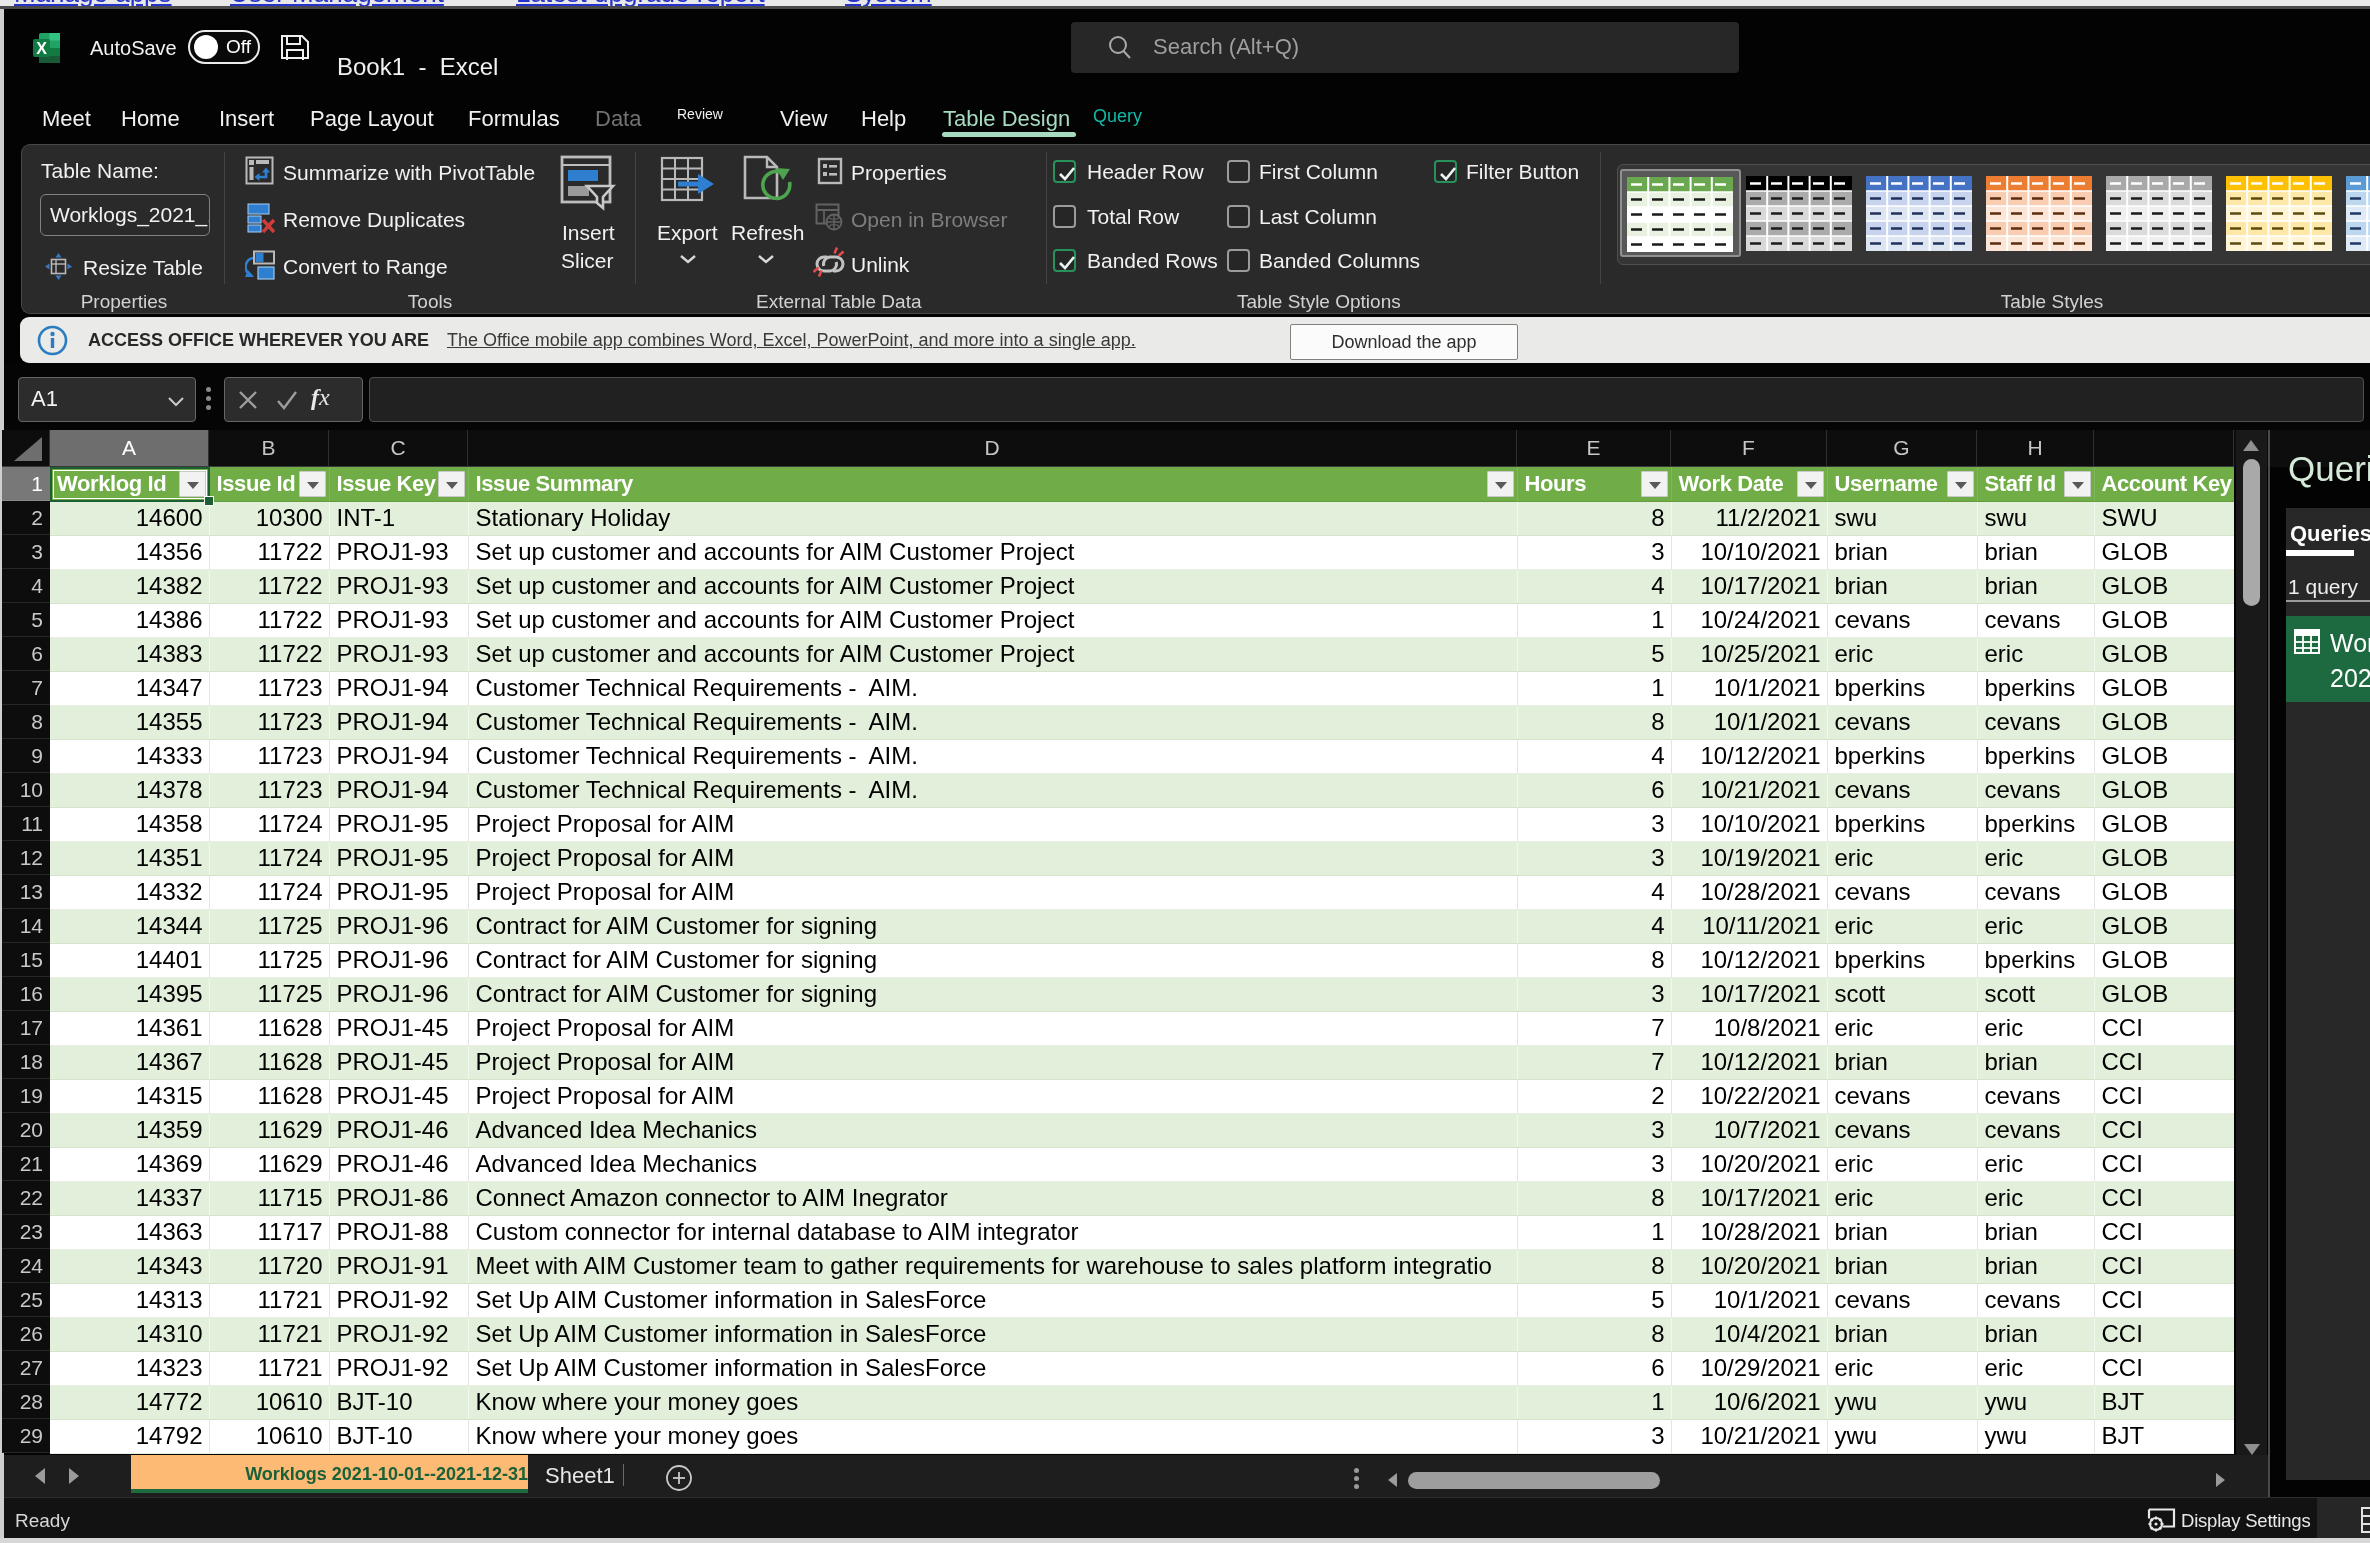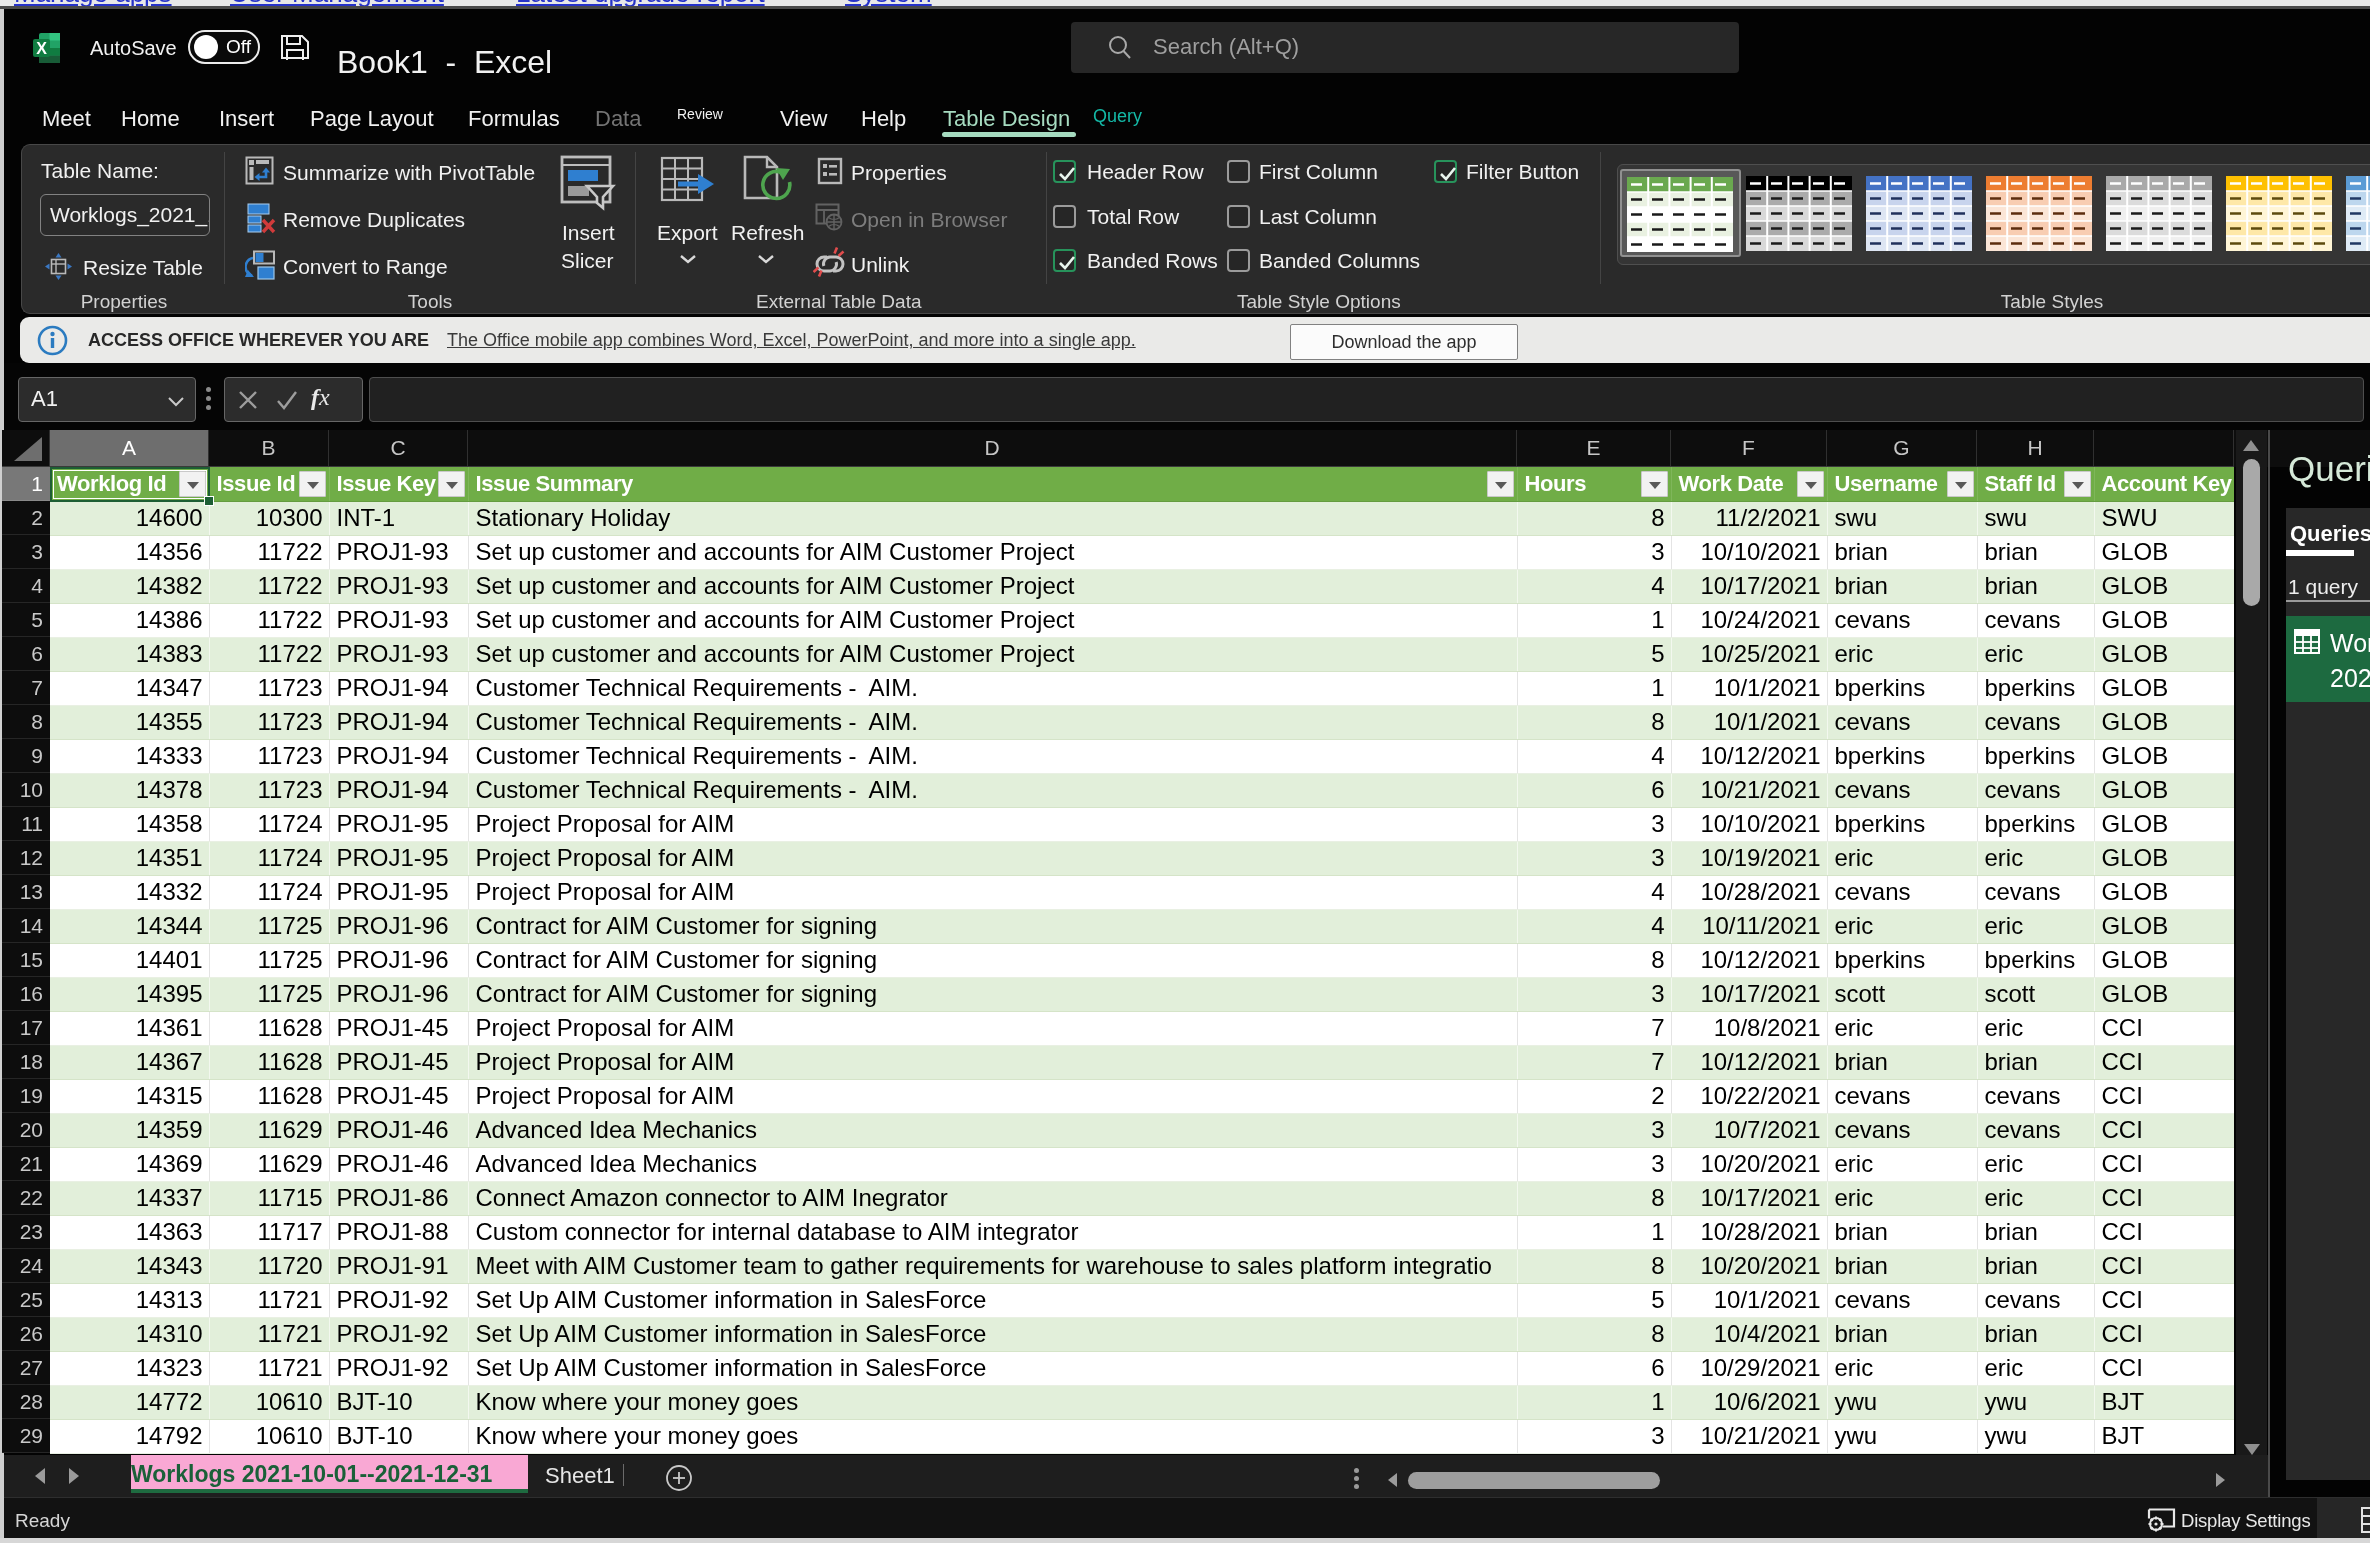--- a/index.html
+++ b/index.html
@@ -54,21 +54,21 @@
 <div class="abs white" style="left:90px;top:37px;font-size:20px">AutoSave</div>
 <div class="abs" style="left:188px;top:30px;width:72px;height:34px;border:2px solid #ececec;border-radius:17px;background:#0a0a0a">
 <div class="abs" style="left:4px;top:3px;width:24px;height:24px;border-radius:50%;background:#fff"></div>
 <div class="abs" style="left:36px;top:4px;font-size:19px;color:#fff">Off</div>
     </div>
 <svg class="abs" style="left:279px;top:31px" width="32" height="32" fill="none" stroke="#efefef" stroke-width="2">
 <path d="M3 5 h20 l6 6 v16 h-26 z"></path>
       <path d="M8 5 v8 h13 v-8"></path>
       <path d="M8 29 v-10 h16 v10"></path>
     </svg>
-<div class="abs white" style="left:337px;top:44px;font-size:32px">Book1&nbsp;&nbsp;-&nbsp;&nbsp;Excel</div>
+<div class="abs white" style="left:337px;top:53px;font-size:24px">Book1&nbsp;&nbsp;-&nbsp;&nbsp;Excel</div>
 <div class="abs" style="left:1071px;top:22px;width:668px;height:51px;background:#272727;border-radius:4px">
 <svg class="abs" style="left:36px;top:13px" width="25" height="25" fill="none" stroke="#a9a9a9" stroke-width="2">
         <circle cx="11" cy="10" r="8"></circle>
         <line x1="16.5" y1="16" x2="23" y2="23"></line>
       </svg>
 <div class="abs" style="left:82px;top:12px;font-size:22px;color:#9f9f9f">Search (Alt+Q)</div>
     </div>
 <div class="abs" style="left:42px;top:106px;font-size:22px;color:#f1f1f1">Meet</div>
 <div class="abs" style="left:121px;top:106px;font-size:22px;color:#f1f1f1">Home</div>
 <div class="abs" style="left:219px;top:106px;font-size:22px;color:#f1f1f1">Insert</div>
@@ -780,21 +780,21 @@
         <line x1="17" y1="7" x2="17" y2="24" stroke="#fff" stroke-width="1.8"></line>
 <line x1="1" y1="13" x2="25" y2="13" stroke="#fff" stroke-width="1.8"></line>
         <line x1="1" y1="19" x2="25" y2="19" stroke="#fff" stroke-width="1.8"></line>
       </svg>
 <div class="abs" style="left:44px;top:13px;font-size:25px;color:#fff;white-space:nowrap">Worklogs</div>
 <div class="abs" style="left:44px;top:48px;font-size:25px;color:#fff;white-space:nowrap">2021_10</div>
 </div>
 <div class="abs" style="left:4px;top:1455px;width:2264px;height:42px;background:#1e1e1e"></div>
 <div class="abs tri-left" style="left:35px;top:1468px;border-right-color:#9b9b9b"></div>
 <div class="abs tri-right" style="left:69px;top:1468px;border-left-color:#9b9b9b"></div>
-<div class="abs" style="left:131px;top:1455px;width:397px;height:38px;background:#f9a8d4;border-bottom:4px solid #1e6b40;font-size:23px;font-weight:bold;color:#1a6038;text-align:left;line-height:38px">Worklogs 2021-10-01--2021-12-31</div>
+<div class="abs" style="left:131px;top:1455px;width:397px;height:38px;background:#fdba74;border-bottom:4px solid #1e6b40;font-size:18px;font-weight:bold;color:#1a6038;text-align:right;line-height:38px">Worklogs 2021-10-01--2021-12-31</div>
 <div class="abs" style="left:545px;top:1463px;font-size:22px;color:#e6e6e6">Sheet1</div>
 <div class="abs" style="left:623px;top:1464px;width:1px;height:22px;background:#6b6b6b"></div>
 <svg class="abs" style="left:665px;top:1464px" width="28" height="28" fill="none" stroke="#c9c9c9" stroke-width="1.8">
       <circle cx="14" cy="14" r="12"></circle>
       <line x1="14" y1="8" x2="14" y2="20"></line>
       <line x1="8" y1="14" x2="20" y2="14"></line>
     </svg>
 <div class="abs" style="left:1354px;top:1468px;width:5px;height:5px;background:#9a9a9a;border-radius:50%;box-shadow:0 8px 0 #9a9a9a,0 16px 0 #9a9a9a"></div>
 <div class="abs tri-left" style="left:1388px;top:1473px;border-right-color:#9b9b9b;border-top-width:7px;border-bottom-width:7px;border-right-width:9px"></div>
 <div class="abs" style="left:1408px;top:1472px;width:252px;height:17px;background:#9e9e9e;border-radius:9px"></div>

